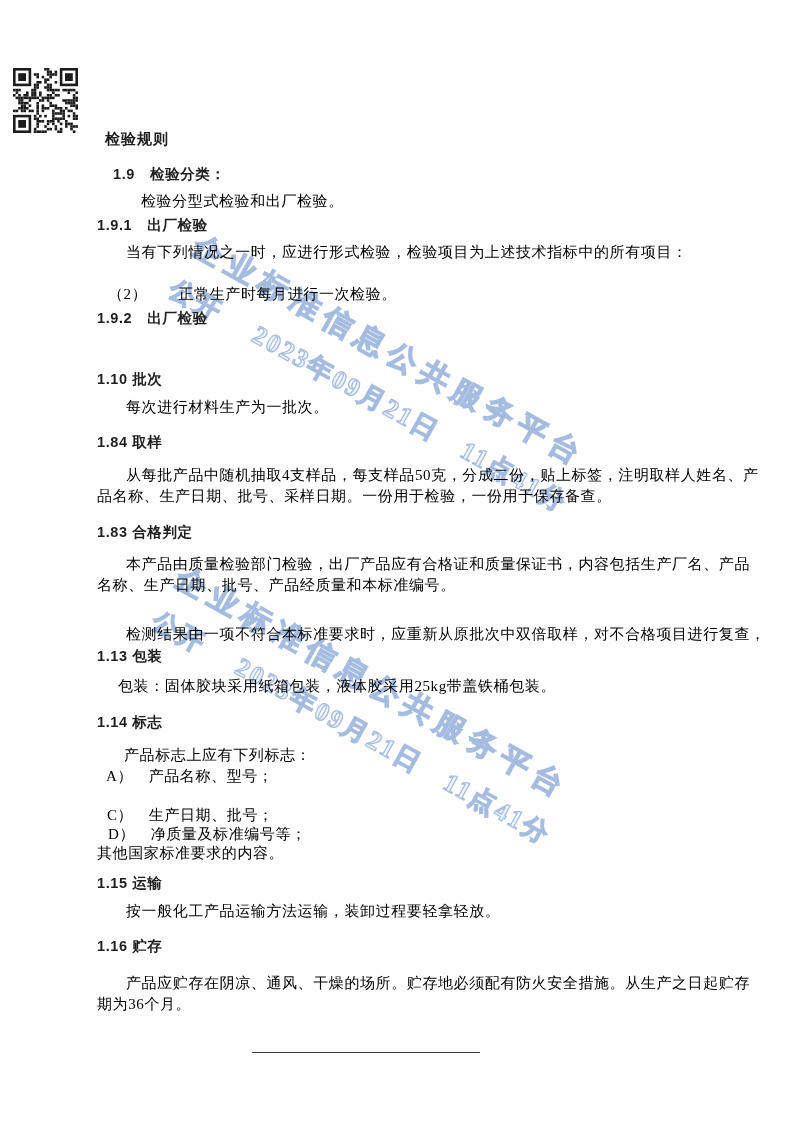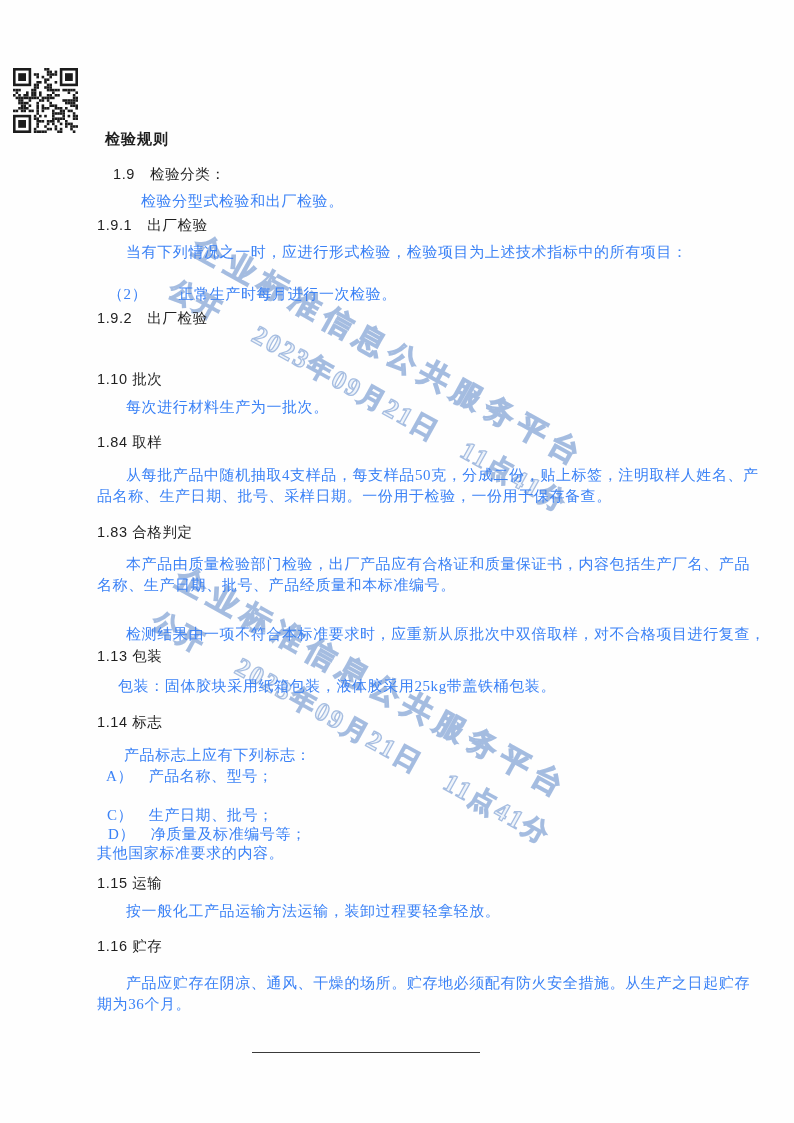--- a/index.html
+++ b/index.html
@@ -14,25 +14,25 @@
   }
   .ln{
     position:absolute;
     white-space:nowrap;
     line-height:1.15;
     z-index:2;
   }
   .body-ln{
     font-size:15px;
     letter-spacing:0.6px;
-    color:#3b82f6;
+    color:#000000;
   }
   .heading-ln{
     font-family:"Liberation Sans","DejaVu Sans",sans-serif;
-    font-weight:normal;
+    font-weight:bold;
     font-size:14.5px;
     letter-spacing:0.6px;
     color:#1f1f1f;
   }
   .title-ln{
     font-family:"Liberation Sans","DejaVu Sans",sans-serif;
     font-weight:bold;
     font-size:15px;
     letter-spacing:1px;
     color:#1f1f1f;

